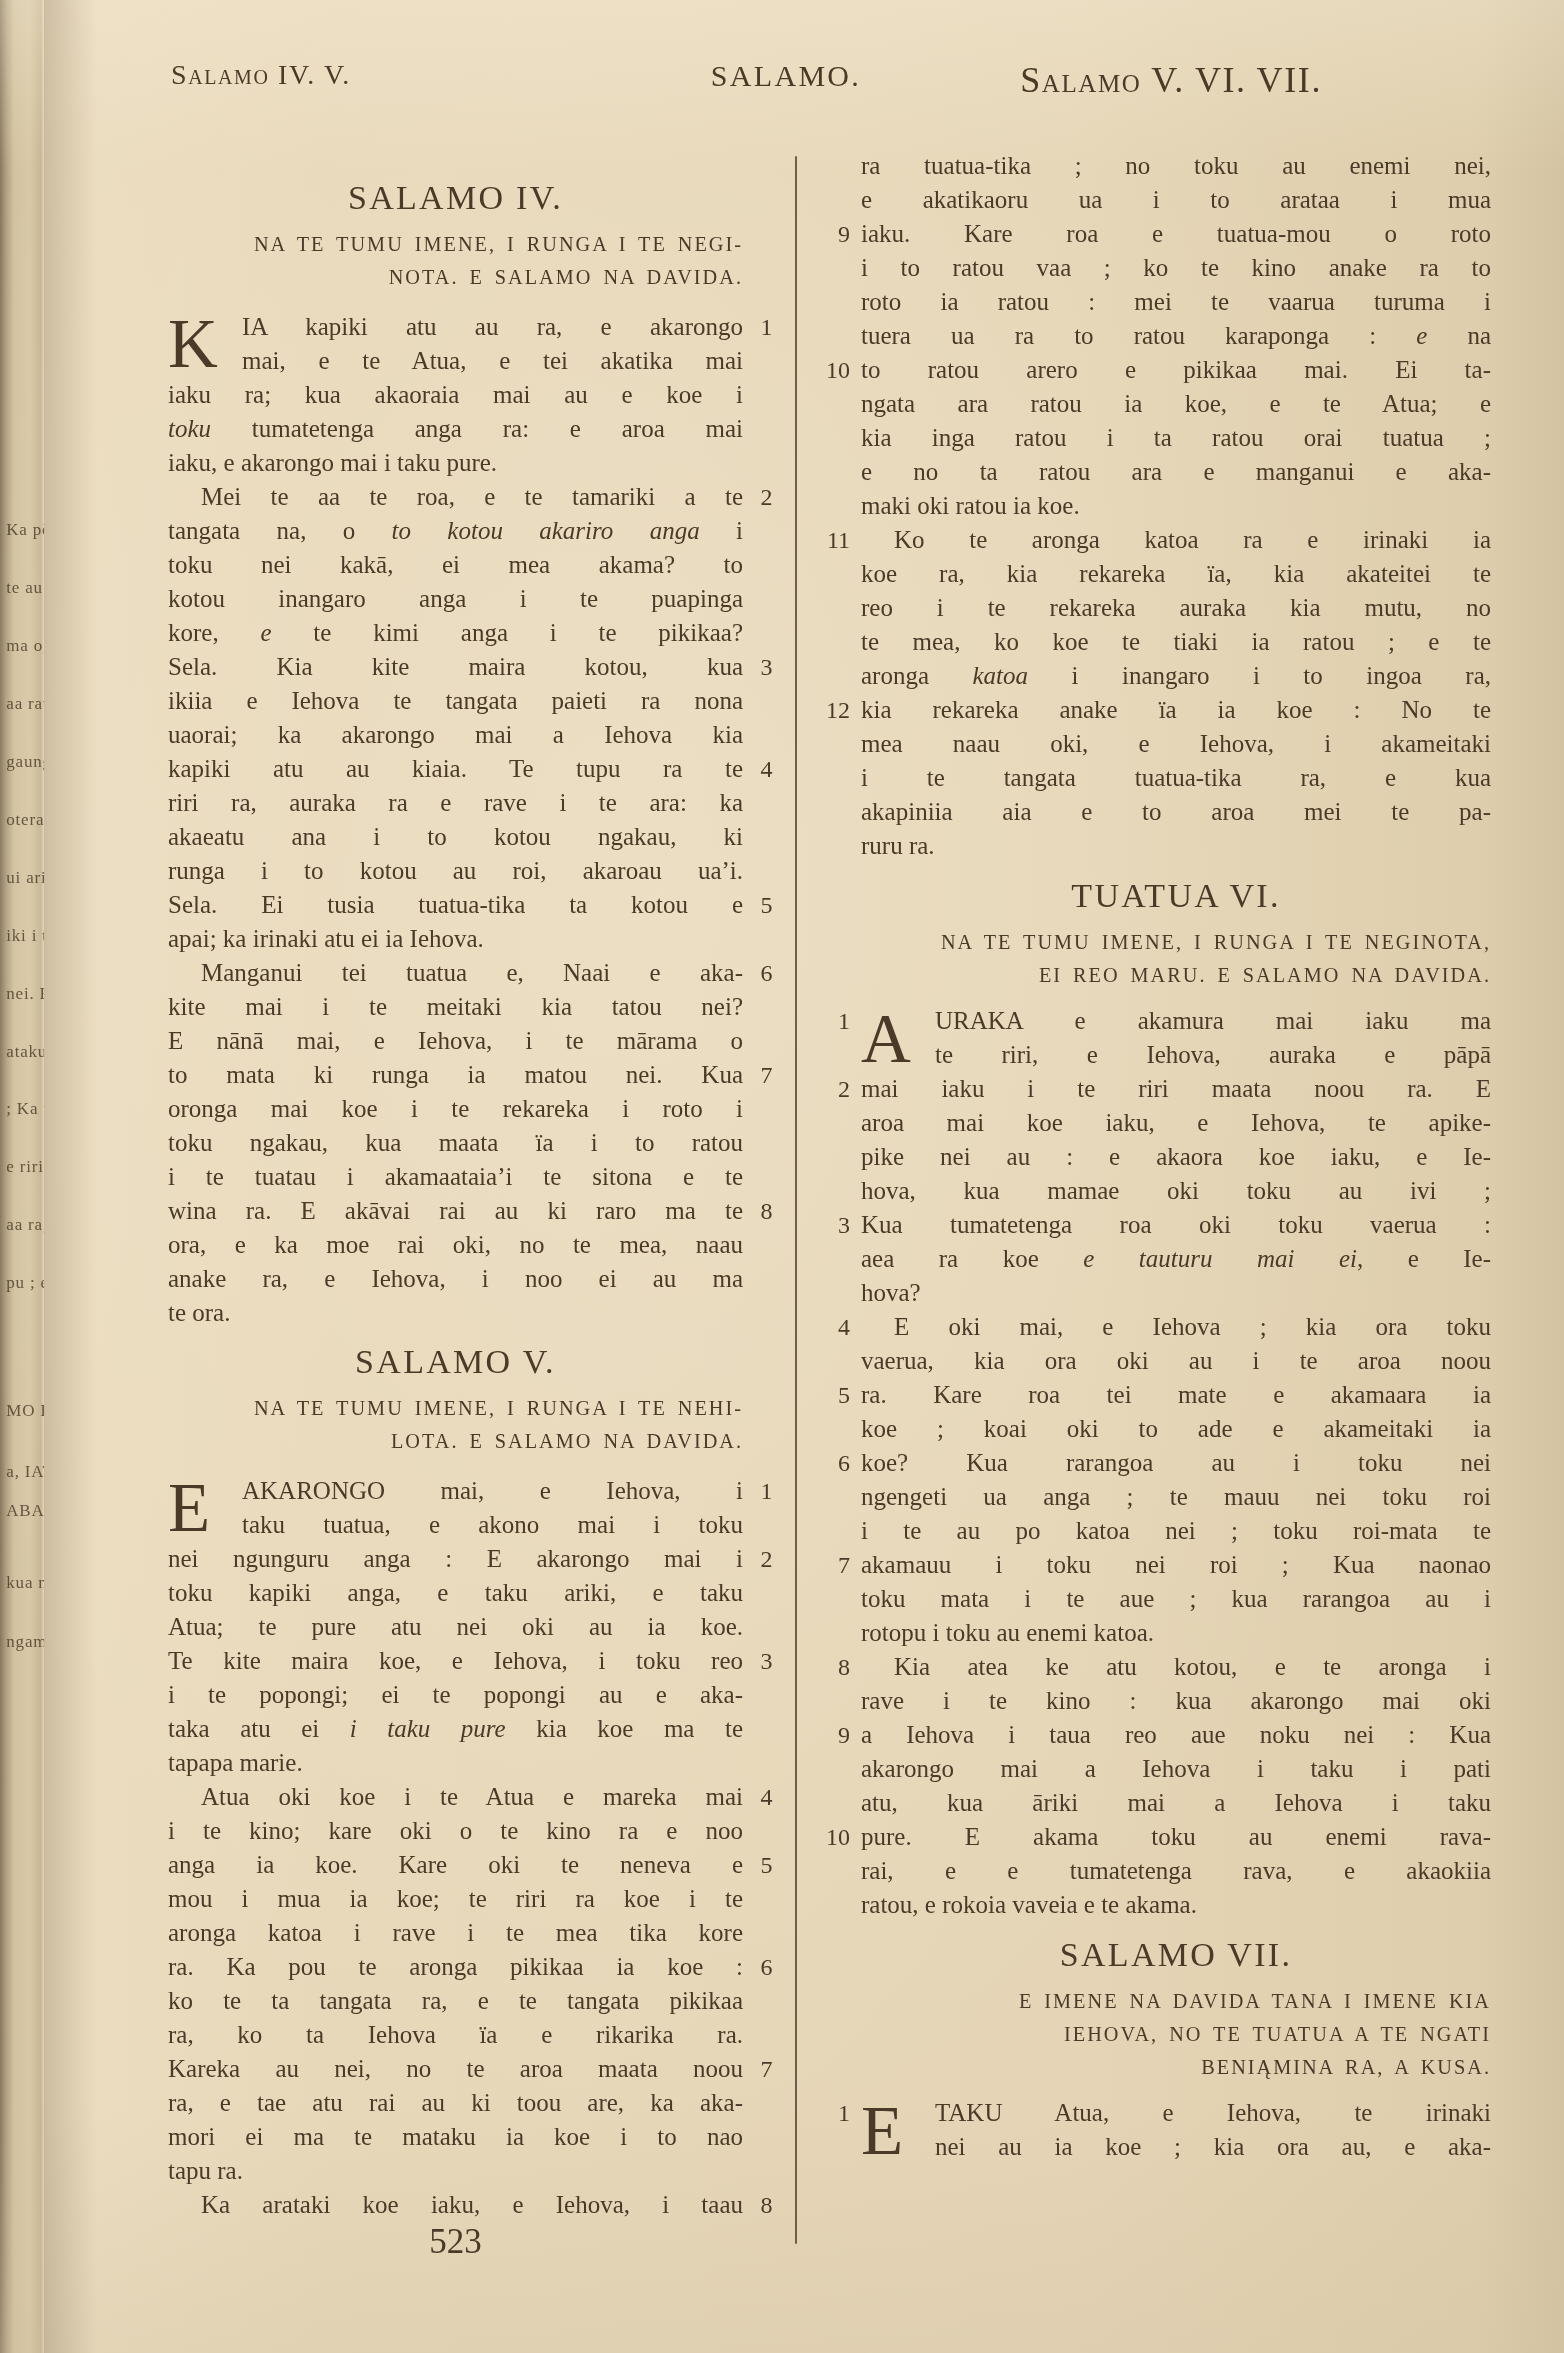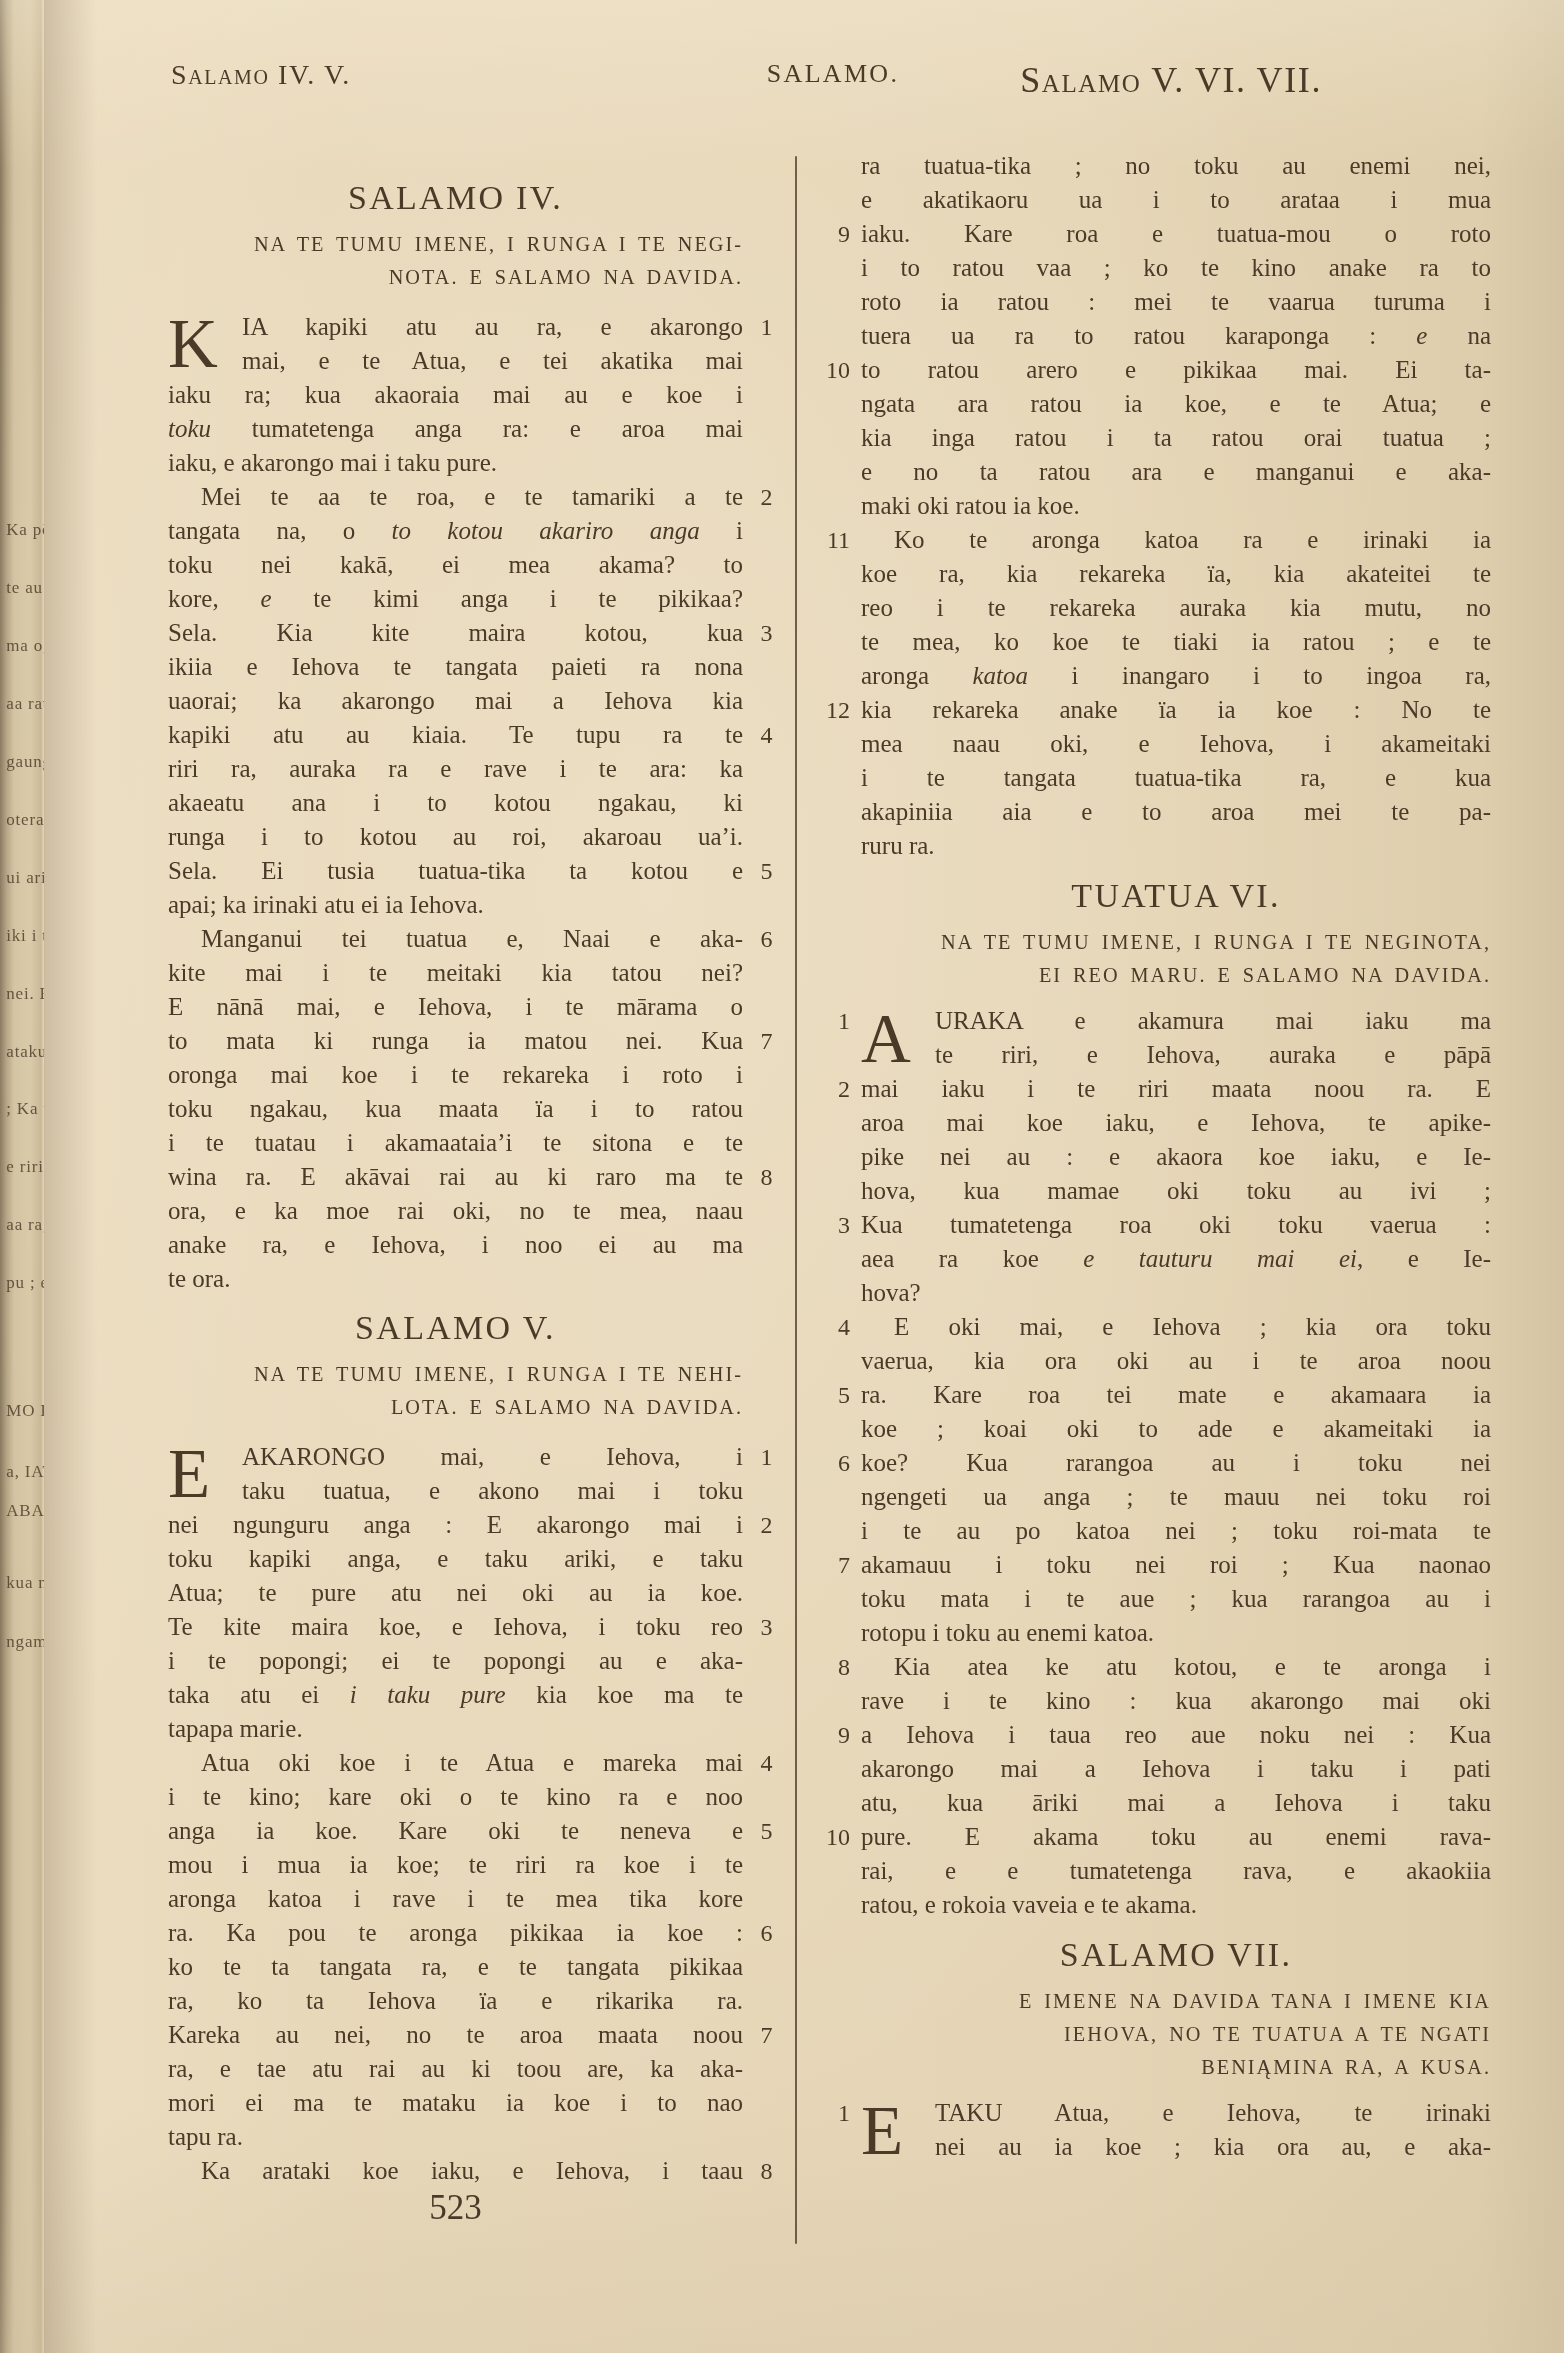--- a/index.html
+++ b/index.html
@@ -30,21 +30,21 @@
     position:absolute;left:6.3px;white-space:nowrap;
     font-size:17px;color:rgba(72,56,38,0.8);letter-spacing:0.8px;
   }
   .gutter-shadow{
     position:absolute;left:44px;top:0;width:63px;height:2354px;pointer-events:none;z-index:2;
     background:linear-gradient(90deg, rgba(122,102,72,0.30), rgba(122,102,72,0.0) 85%);
   }
 
   .running-head{position:absolute;top:59px;left:0;width:1441px;height:38px;z-index:3;}
   .rh-left{position:absolute;left:171px;font-variant:small-caps;font-size:28px;letter-spacing:1.6px;}
-  .rh-center{position:absolute;left:786px;transform:translateX(-50%);font-size:26px;letter-spacing:2.3px;margin-left:47px;}
+  .rh-center{position:absolute;left:786px;transform:translateX(-50%);font-size:30px;letter-spacing:2.3px;}
   .rh-right{position:absolute;right:119px;font-variant:small-caps;font-size:36px;letter-spacing:1.6px;}
 
   .divider{
     position:absolute;left:795px;top:156px;width:2.3px;height:2088px;
     background:rgba(82,64,44,0.8);z-index:3;border-radius:1.6px;
   }
 
   .col{position:absolute;z-index:3;font-size:25px;line-height:34px;}
   .col-left{left:168px;top:178px;width:622px;}
   .col-right{left:806px;top:149px;width:685px;}
@@ -152,20 +152,24 @@
           </div>
           <div class="verse-line">
             <div class="vtext">tangata na, o <i>to kotou akariro anga</i> i</div>
             <div class="vnum"></div>
           </div>
           <div class="verse-line">
             <div class="vtext">toku nei kakā, ei mea akama? to</div>
             <div class="vnum"></div>
           </div>
           <div class="verse-line">
+            <div class="vtext">kotou inangaro anga i te puapinga</div>
+            <div class="vnum"></div>
+          </div>
+          <div class="verse-line">
             <div class="vtext">kore, <i>e</i> te kimi anga i te pikikaa?</div>
             <div class="vnum"></div>
           </div>
           <div class="verse-line">
             <div class="vtext">Sela. Kia kite maira kotou, kua</div>
             <div class="vnum">3</div>
           </div>
           <div class="verse-line">
             <div class="vtext">ikiia e Iehova te tangata paieti ra nona</div>
             <div class="vnum"></div>

